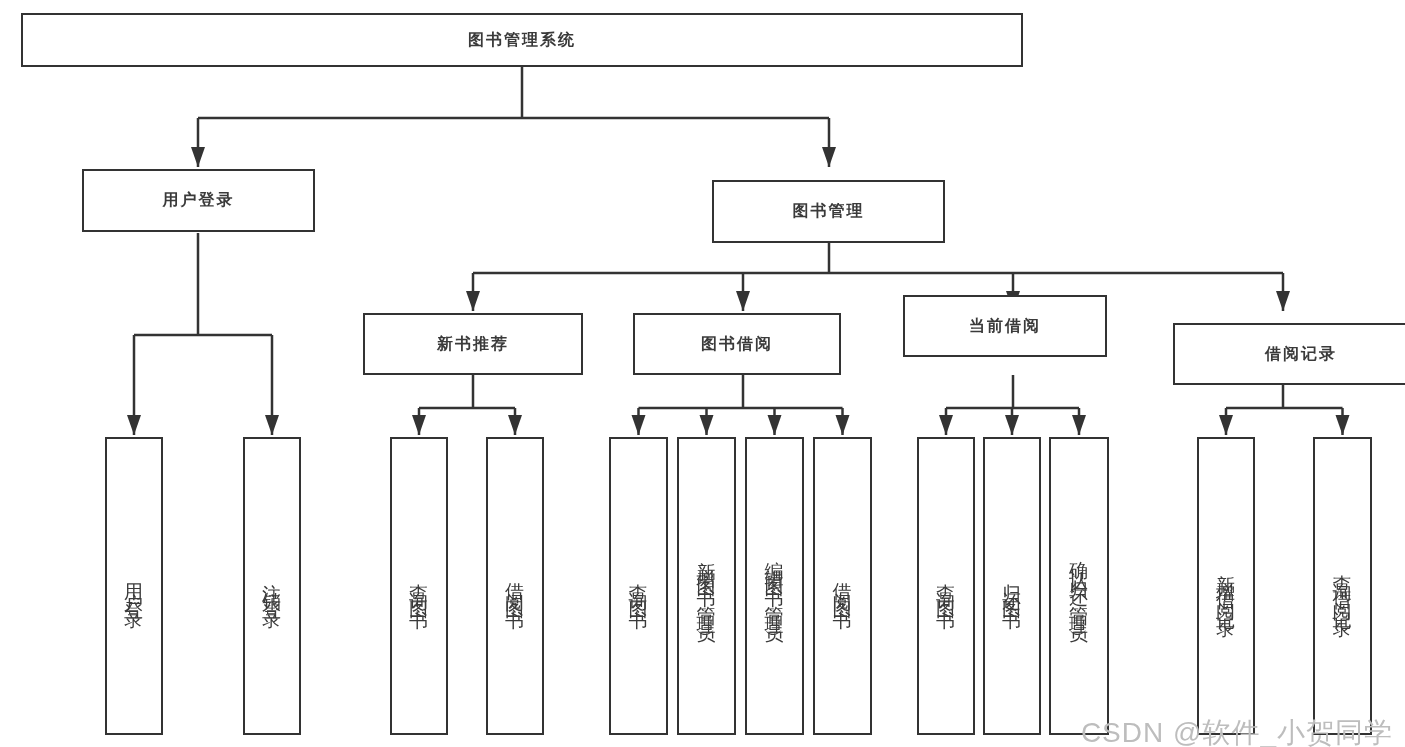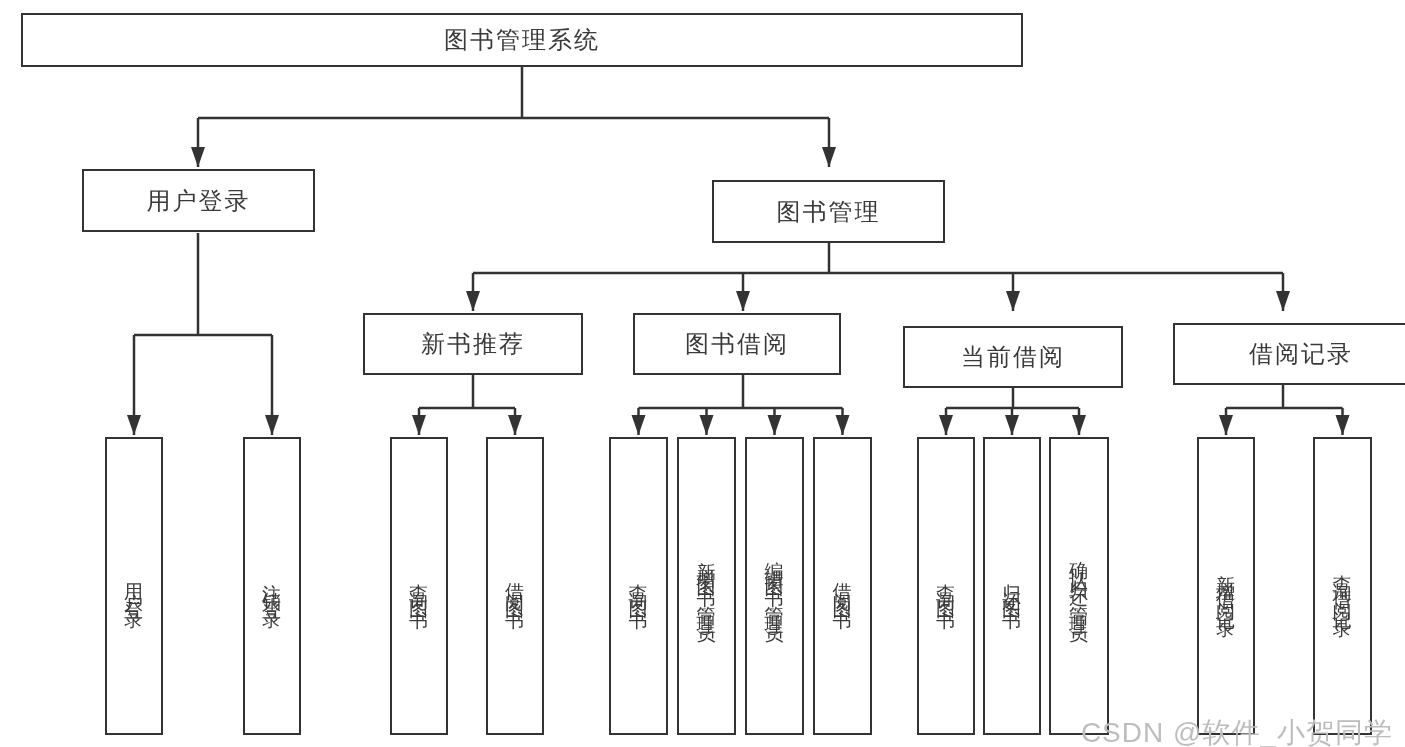--- a/index.html
+++ b/index.html
@@ -13,21 +13,21 @@
   .connector-svg { position:absolute; left:0; top:0; z-index:1; }
   .box {
     position:absolute;
     box-sizing:border-box;
     background:#ffffff;
     border:2.5px solid #333333;
     display:flex; align-items:center; justify-content:center;
     color:#3a3a3a;
     z-index:2;
   }
-  .hbox .label { font-size:24px; letter-spacing:2px; white-space:nowrap; }
+  .hbox .label { font-size:16px; letter-spacing:2px; white-space:nowrap;font-weight:bold; }
   .vbox .vlabel {
     writing-mode:vertical-rl;
     text-orientation:mixed;
     font-size:19px;
     letter-spacing:9px;
     line-height:1;
   }
   .watermark {
     position:absolute;
     right:12px; top:714px;
@@ -92,21 +92,21 @@
   <div class="box hbox" style="left:712px;top:180px;width:233px;height:63px">
     <span class="label">图书管理</span>
   </div>
 
   <div class="box hbox" style="left:363px;top:313px;width:220px;height:62px">
     <span class="label">新书推荐</span>
   </div>
   <div class="box hbox" style="left:633px;top:313px;width:208px;height:62px">
     <span class="label">图书借阅</span>
   </div>
-  <div class="box hbox" style="left:903px;top:326px;width:220px;height:62px">
+  <div class="box hbox" style="left:903px;top:295px;width:204px;height:62px">
     <span class="label">当前借阅</span>
   </div>
   <div class="box hbox" style="left:1173px;top:323px;width:256px;height:62px">
     <span class="label">借阅记录</span>
   </div>
 
   <div class="box vbox" style="left:105px;top:437px;width:58px;height:298px">
     <span class="vlabel">用户登录</span>
   </div>
   <div class="box vbox" style="left:243px;top:437px;width:58px;height:298px">

